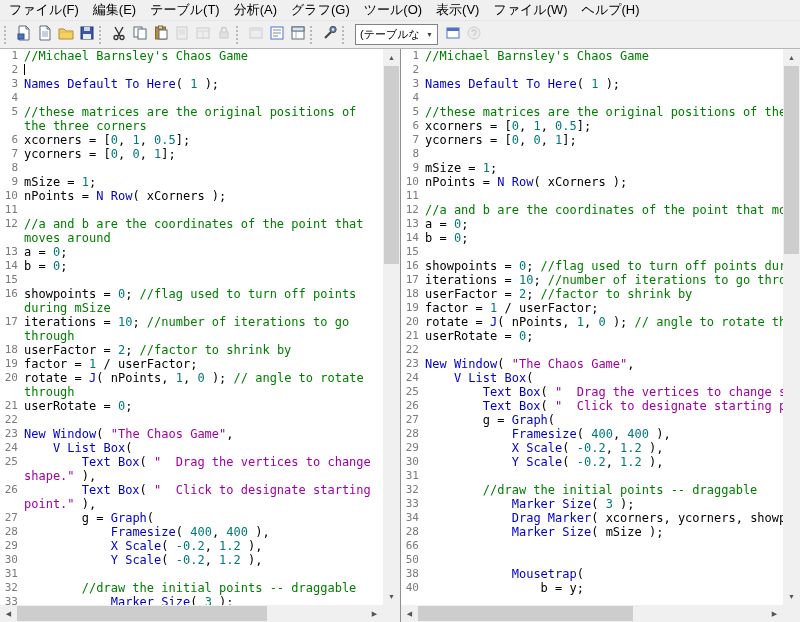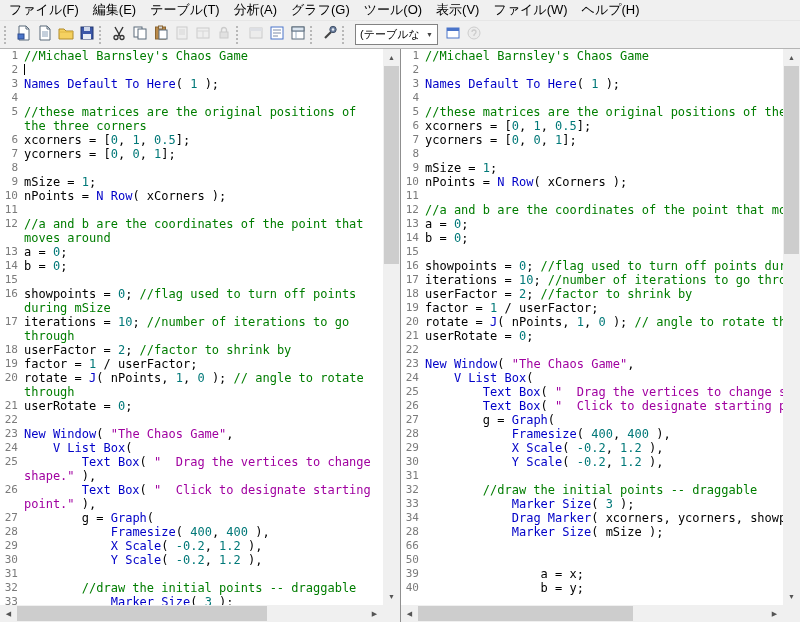--- a/index.html
+++ b/index.html
@@ -506,22 +506,22 @@
           </div>
           <div class="crow">
             <span class="ln">66</span>
             <span class="cl"></span>
           </div>
           <div class="crow">
             <span class="ln">50</span>
             <span class="cl"><span class="tok-p">        </span></span>
           </div>
           <div class="crow">
-            <span class="ln">39</span>
-            <span class="cl"><span class="tok-p">                a = x;</span></span>
+            <span class="ln">38</span>
+            <span class="cl"><span class="tok-p">            </span><span class="tok-k">Mousetrap</span><span class="tok-p">(</span></span>
           </div>
           <div class="crow">
             <span class="ln">40</span>
             <span class="cl"><span class="tok-p">                b = y;</span></span>
           </div>
         </div>
       <div class="vscroll">
         <span class="sb-arrow up">▲</span>
         <div class="vthumb" style="top:17px;height:188px"></div>
         <span class="sb-arrow down">▼</span>

